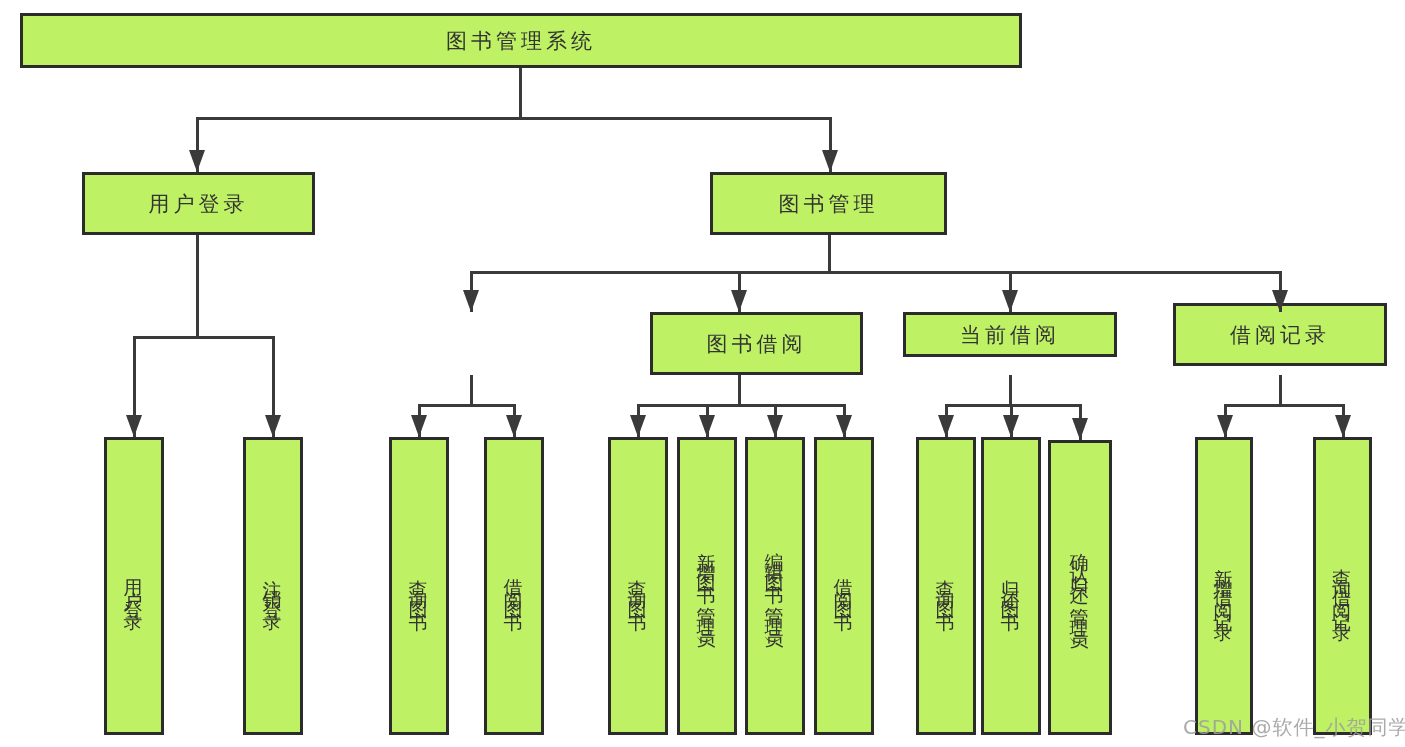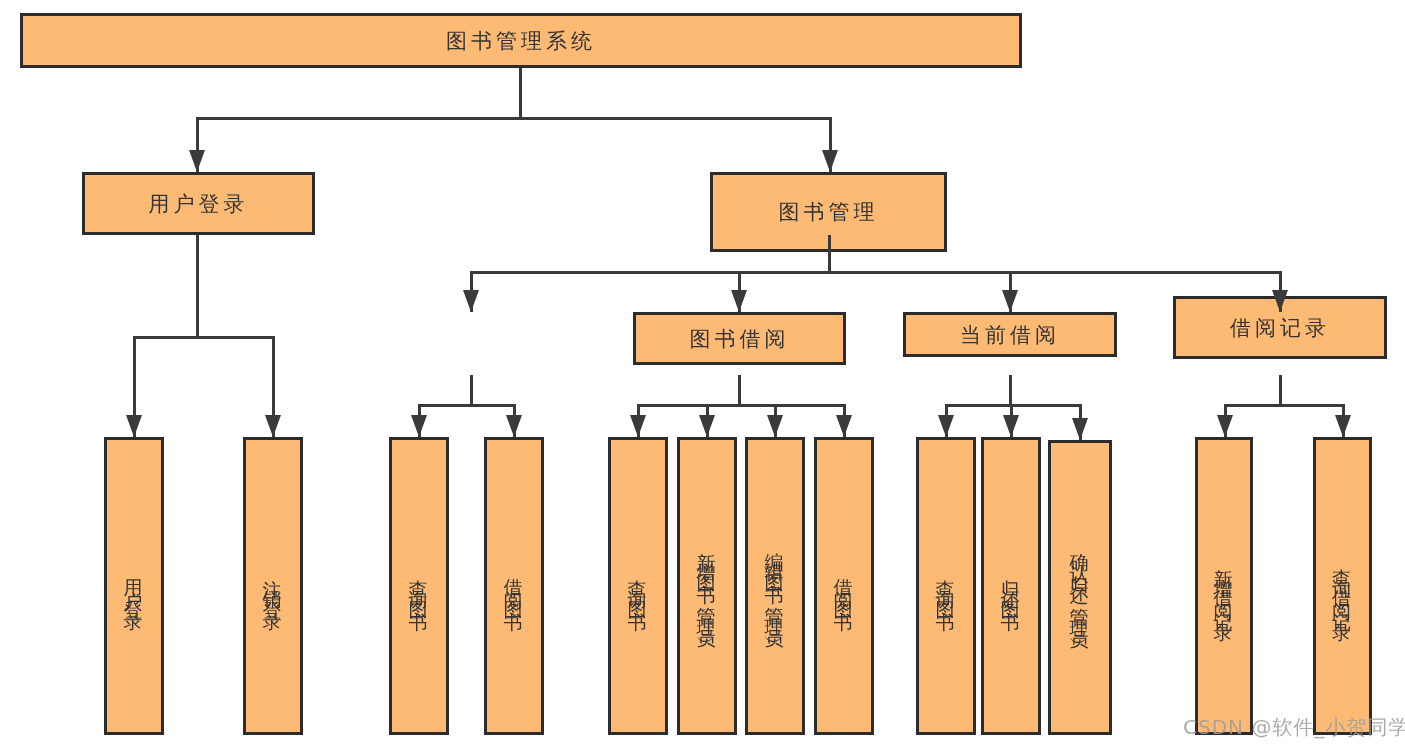--- a/index.html
+++ b/index.html
@@ -1,21 +1,21 @@
 <!DOCTYPE html>
 <html><head>
 <meta charset="utf-8">
 <style>
   html,body{margin:0;padding:0;background:#ffffff;}
   #canvas{
     position:relative;width:1405px;height:747px;background:#ffffff;
     overflow:hidden;font-family:"DejaVu Sans",sans-serif;
   }
   .box{
-    position:absolute;box-sizing:border-box;background:#fdba74;
+    position:absolute;box-sizing:border-box;background:#bef264;
     border:3px solid #2c2c2c;display:flex;align-items:center;justify-content:center;
   }
   .box .lbl{
     font-size:21px;color:#333333;letter-spacing:4px;white-space:nowrap;
   }
   .vbox .lbl{
     writing-mode:vertical-rl;font-size:19px;letter-spacing:11px;white-space:normal;
   }
   .ln{position:absolute;background:#3a3a3a;}
   .ah{
@@ -33,31 +33,31 @@
 
 <div id="canvas">
 
   <div class="box" style="left:20px;top:13px;width:1002px;height:55px">
     <span class="lbl">图书管理系统</span>
   </div>
 
   <div class="box" style="left:82px;top:172px;width:233px;height:63px">
     <span class="lbl">用户登录</span>
   </div>
-  <div class="box" style="left:710px;top:172px;width:237px;height:80px">
+  <div class="box" style="left:710px;top:172px;width:237px;height:63px">
     <span class="lbl">图书管理</span>
   </div>
 
-  <div class="box" style="left:633px;top:312px;width:213px;height:53px">
+  <div class="box" style="left:650px;top:312px;width:213px;height:63px">
     <span class="lbl">图书借阅</span>
   </div>
   <div class="box" style="left:903px;top:312px;width:214px;height:45px">
     <span class="lbl">当前借阅</span>
   </div>
-  <div class="box" style="left:1173px;top:296px;width:214px;height:63px">
+  <div class="box" style="left:1173px;top:303px;width:214px;height:63px">
     <span class="lbl">借阅记录</span>
   </div>
 
   <div class="box vbox" style="left:104px;top:437px;width:60px;height:298px">
     <span class="lbl">用户登录</span>
   </div>
   <div class="box vbox" style="left:243px;top:437px;width:60px;height:298px">
     <span class="lbl">注销登录</span>
   </div>
 

